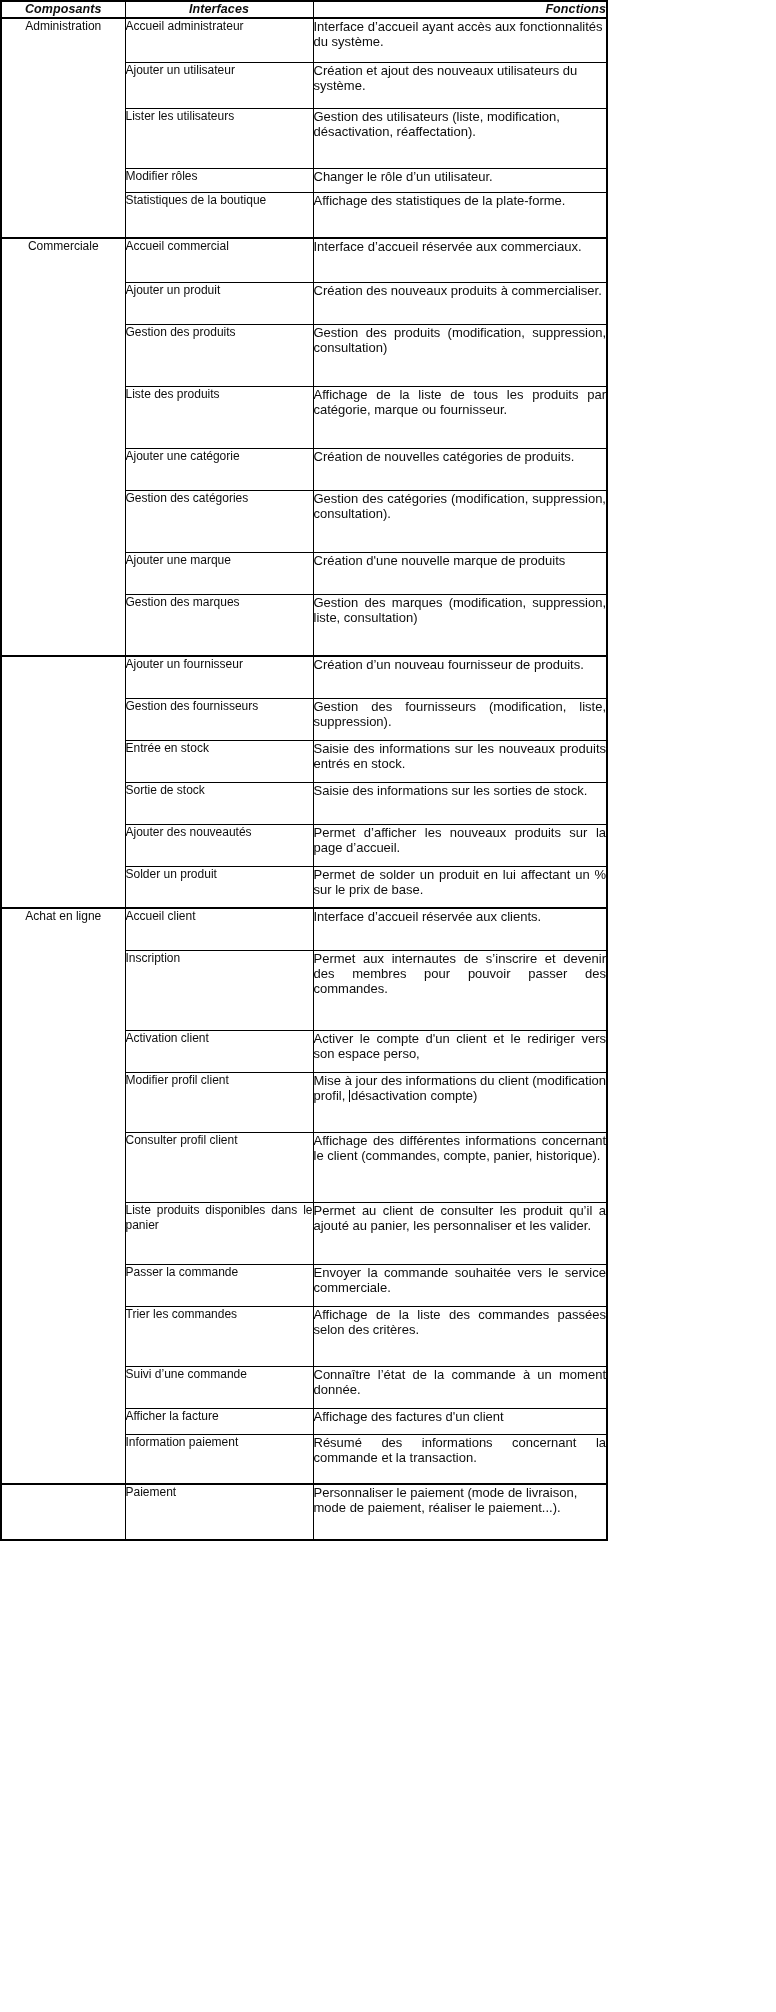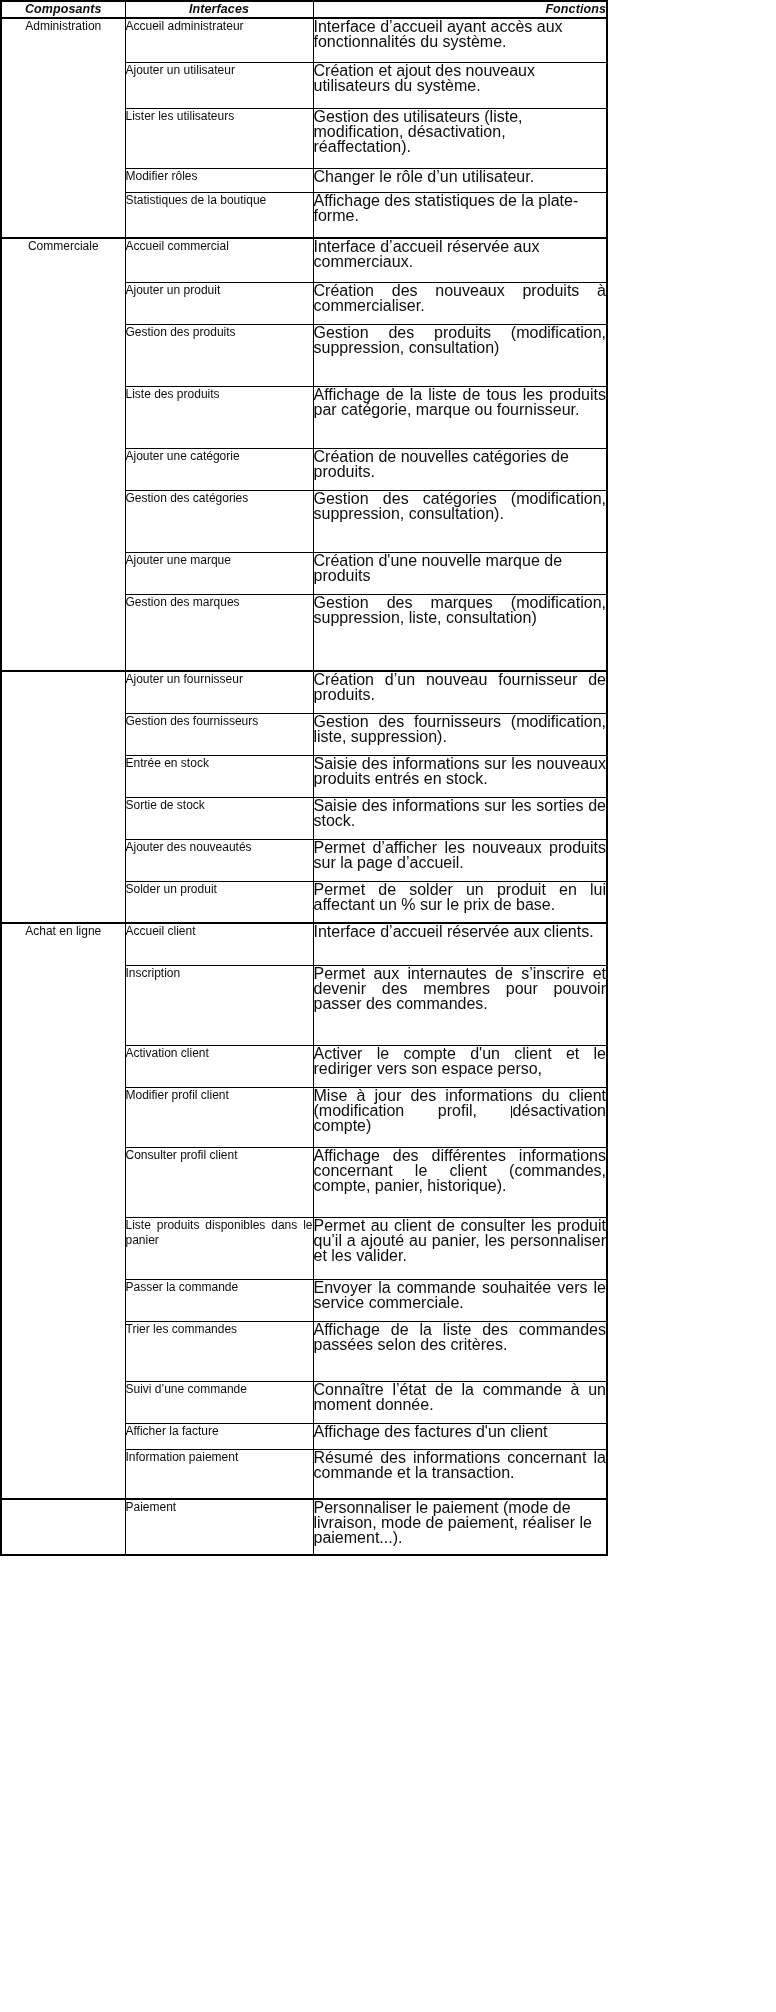--- a/index.html
+++ b/index.html
@@ -66,21 +66,21 @@
   td.intf {
     font-size: 12px;
     line-height: 15.2px;
     padding: 3px 4px 3px 7px;
     text-align: left;
     word-spacing: 0;
   }
 
   
   td.fonc {
-    font-size: 16px;
+    font-size: 13px;
     line-height: 15.2px;
     padding: 3px 6px 3px 7px;
     text-align: justify;
     text-justify: inter-word;
     hyphens: none;
   }
   td.fonc.left { text-align: left; }
 
   
   tr.sect-start > td,
@@ -216,21 +216,21 @@
           </td>
         </tr>
         <tr style="height: 42px;">
           <td class="intf">
             <span class="cell-inner">Ajouter une marque</span>
           </td>
           <td class="fonc thick-right left">
             <span class="cell-inner">Création d'une nouvelle marque de produits</span>
           </td>
         </tr>
-        <tr style="height: 77px; margin-top: 46px;">
+        <tr style="height: 62px; margin-top: 46px;">
           <td class="intf">
             <span class="cell-inner">Gestion des marques</span>
           </td>
           <td class="fonc thick-right">
             <span class="cell-inner">Gestion des marques (modification, suppression, liste, consultation)</span>
           </td>
         </tr>
         <tr class="sect-start" style="height: 42px;">
           <td class="comp thick-left" rowspan="6">
             <span class="cell-inner"></span>

